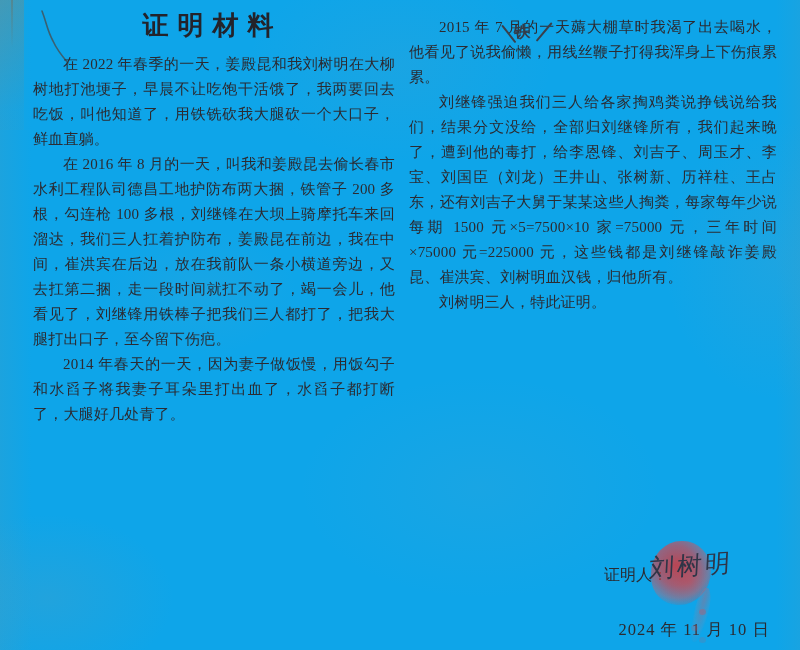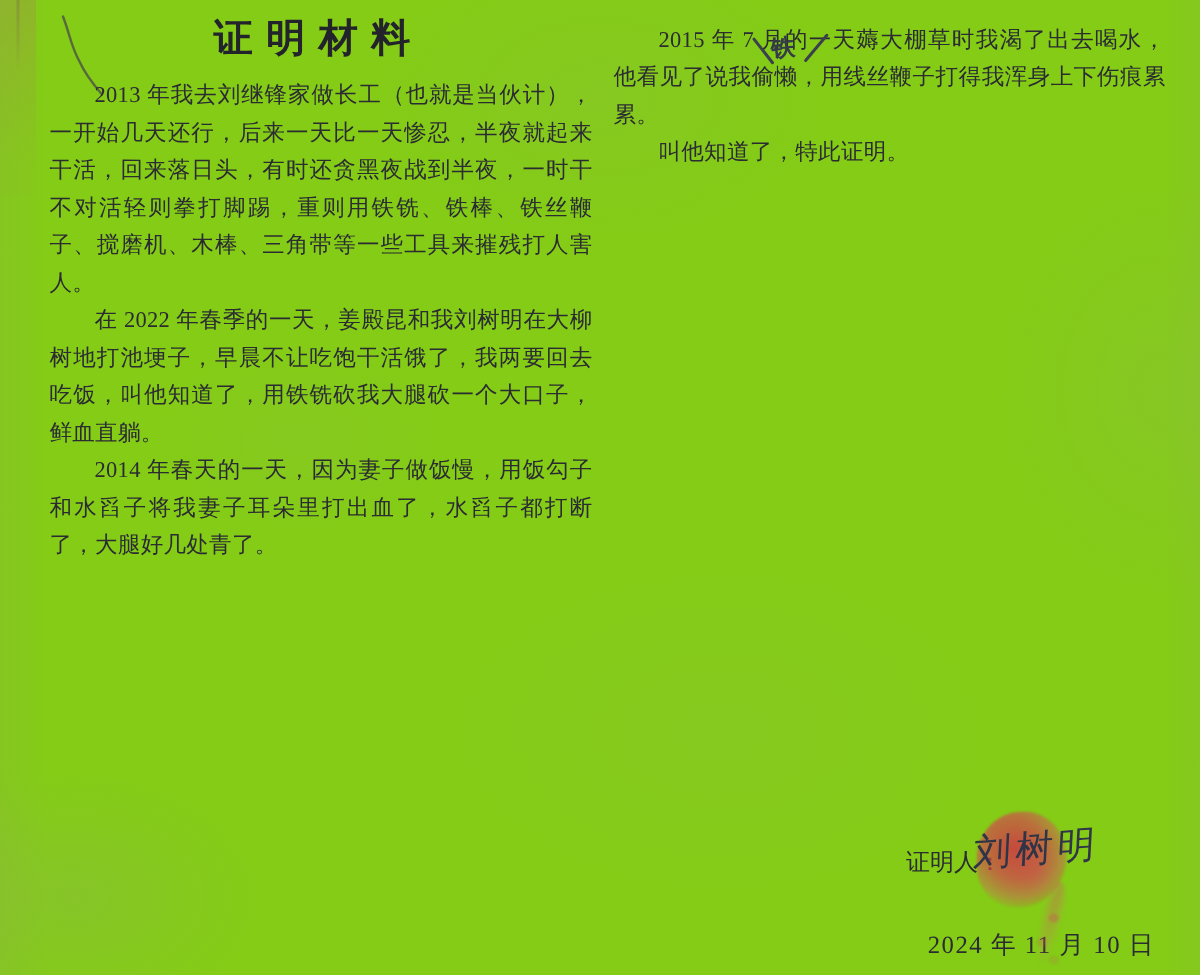--- a/index.html
+++ b/index.html
@@ -1,19 +1,19 @@
 <!DOCTYPE html>
 <html><head>
 <meta charset="utf-8">
 <style>
   html,body{margin:0;padding:0;}
   body{width:800px;height:650px;overflow:hidden;}
   .page{
     position:relative;width:800px;height:650px;
-    background:#84cc16;
+    background:#0ea5e9;
     font-family:"Liberation Serif","DejaVu Serif",serif;
     color:#2b2b32;
   }
   
   .page::before{
     content:"";position:absolute;inset:0;pointer-events:none;z-index:1;
     background:
       radial-gradient(180px 120px at 6% 92%, rgba(150,150,148,0.14), transparent 70%),
       radial-gradient(220px 140px at 50% 10%, rgba(160,160,158,0.08), transparent 70%),
       radial-gradient(160px 200px at 97% 40%, rgba(160,160,158,0.10), transparent 70%),
@@ -94,29 +94,30 @@
   <div class="corner-stain"></div>
   <div class="edge-crease"></div>
 
   <svg class="pen-stroke" width="40" height="58" viewBox="0 0 40 58">
     <path d="M8,3 C13,16 13,22 19,33 C23,42 28,48 34,55" fill="none" stroke="#4a4a4a" stroke-width="1.6" opacity="0.75" stroke-linecap="round"></path>
   </svg>
 
   <h1 class="title">证明材料</h1>
 
   <div class="col col-left">
-    <p>2013 年我去刘继锋家做长工（也就是当伙计），一开始几天还行，后来一天比一天惨忍，半夜就起来干活，回来落日头，有时还贪黑夜战到半夜，一时干不对活轻则拳打脚踢，重则用铁铣、铁棒、铁丝鞭子、搅磨机、木棒、三角带等一些工具来摧残打人害人。</p>
     <p>在 2022 年春季的一天，姜殿昆和我刘树明在大柳树地打池埂子，早晨不让吃饱干活饿了，我两要回去吃饭，叫他知道了，用铁铣砍我大腿砍一个大口子，鲜血直躺。</p>
+    <p>在 2016 年 8 月的一天，叫我和姜殿昆去偷长春市水利工程队司德昌工地护防布两大捆，铁管子 200 多根，勾连枪 100 多根，刘继锋在大坝上骑摩托车来回溜达，我们三人扛着护防布，姜殿昆在前边，我在中间，崔洪宾在后边，放在我前队一条小横道旁边，又去扛第二捆，走一段时间就扛不动了，竭一会儿，他看见了，刘继锋用铁棒子把我们三人都打了，把我大腿打出口子，至今留下伤疤。</p>
     <p>2014 年春天的一天，因为妻子做饭慢，用饭勾子和水舀子将我妻子耳朵里打出血了，水舀子都打断了，大腿好几处青了。</p>
 
   </div>
 
   <div class="col col-right">
     <p>2015 年 7 月的一天薅大棚草时我渴了出去喝水，他看见了说我偷懒，用线丝鞭子打得我浑身上下伤痕累累。</p>
-    <p>叫他知道了，特此证明。</p>
+    <p>刘继锋强迫我们三人给各家掏鸡粪说挣钱说给我们，结果分文没给，全部归刘继锋所有，我们起来晚了，遭到他的毒打，给李恩锋、刘吉子、周玉才、李宝、刘国臣（刘龙）王井山、张树新、历祥柱、王占东，还有刘吉子大舅于某某这些人掏粪，每家每年少说每期 1500 元×5=7500×10 家=75000 元，三年时间×75000 元=225000 元，这些钱都是刘继锋敲诈姜殿昆、崔洪宾、刘树明血汉钱，归他所有。</p>
+    <p>刘树明三人，特此证明。</p>
   </div>
 
   <div class="correction">
     <span class="caret-l"></span>
     <span class="char">铁</span>
     <span class="caret-r"></span>
   </div>
 
   <div class="sig-label">证明人：</div>
   <div class="fingerprint"></div>

